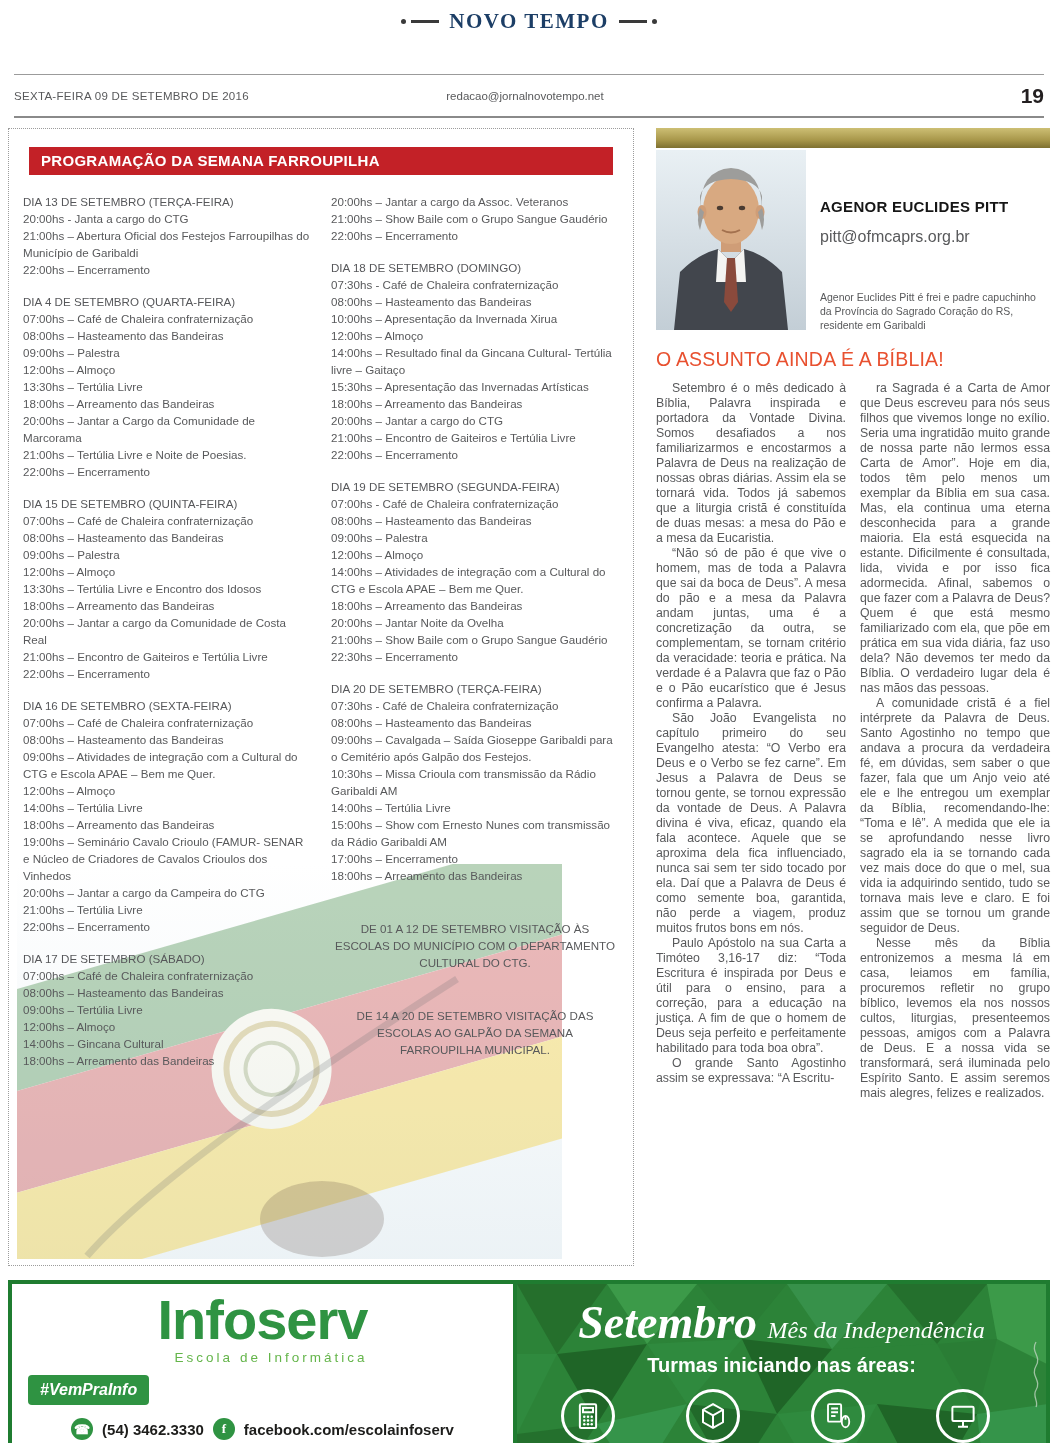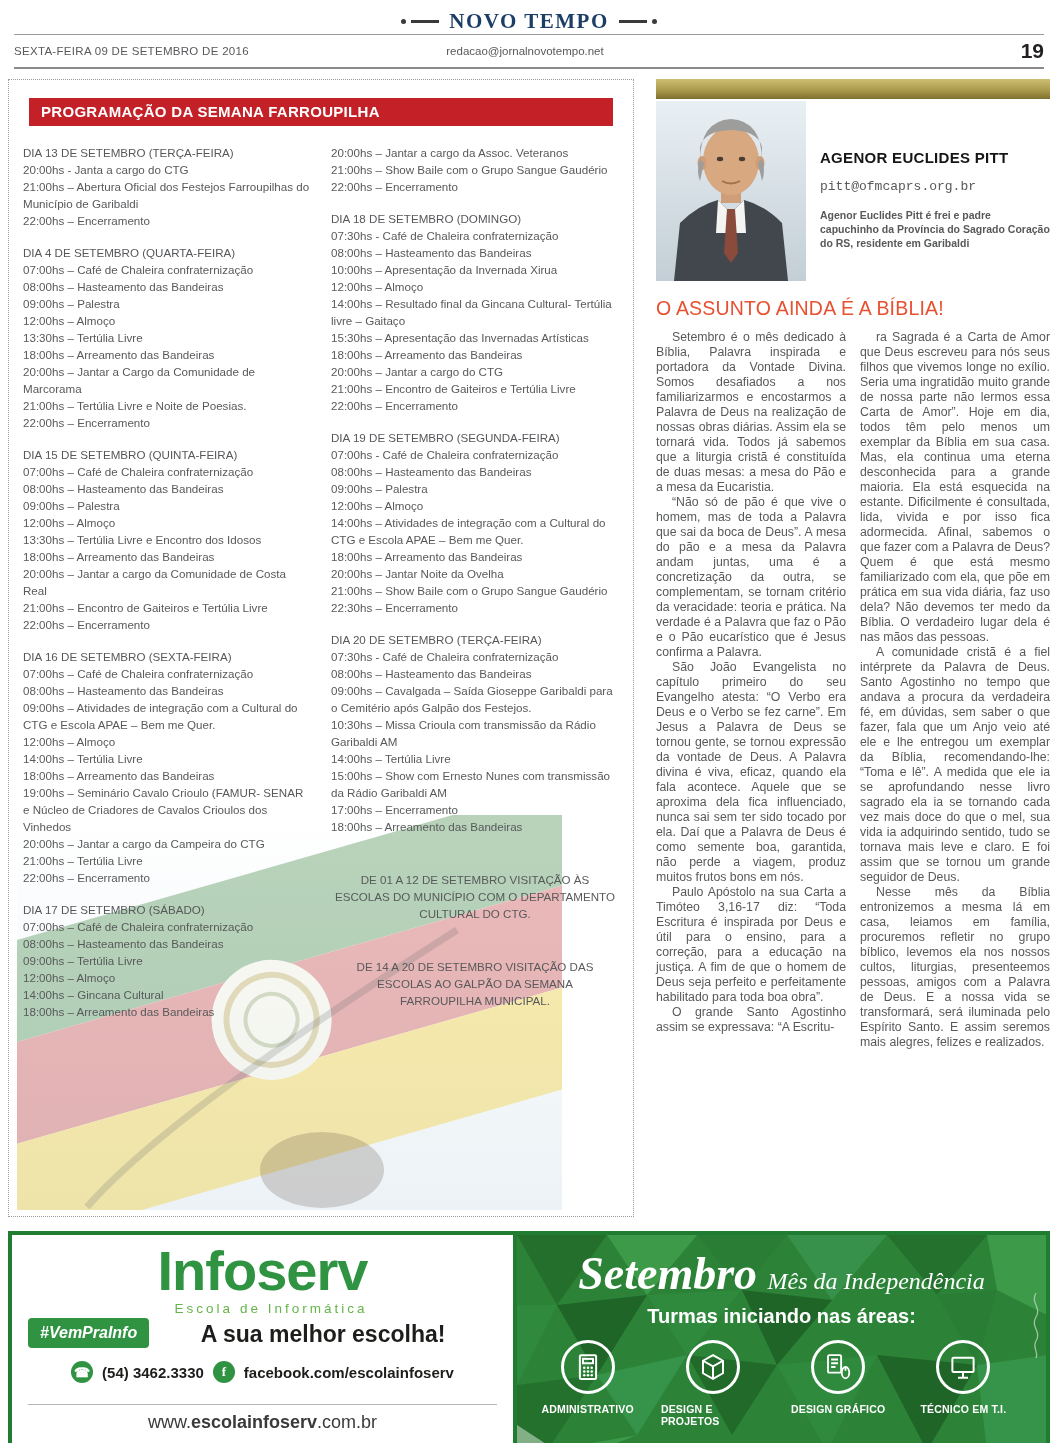--- a/index.html
+++ b/index.html
@@ -12,21 +12,21 @@
   
   .hdr { padding: 8px 14px 0; }
   .masthead-row { display:flex; align-items:center; justify-content:center; gap:10px; height:26px; }
   .masthead { font-family:"Liberation Serif", serif; font-size:21px; font-weight:bold;
               color: var(--masthead-navy,#1c3e66); letter-spacing:1.5px; }
   .orn { display:flex; align-items:center; gap:5px; }
   .orn .dot { width:5px; height:5px; border-radius:50%; background:#3a3a3a; }
   .orn .ln  { width:28px; height:3px; background:#3a3a3a; }
   .hdr-info { display:flex; align-items:center; justify-content:space-between;
               border-top:1px solid #9b9b9b; border-bottom:2px solid #8a8a8a;
-              height:35px; font-size:11.5px; position:relative; color:#58595b; }
+              height:44px; font-size:11.5px; position:relative; color:#58595b;margin-top:40px; }
   .hdr-date { letter-spacing:.3px; }
   .hdr-mail { position:absolute; left:0; right:8px; text-align:center; }
   .hdr-page { font-size:21px; font-weight:bold; color:#231f20; }
   
   .main { display:flex; gap:22px; padding:10px 8px 0; }
   
   .program { width:632px; border:1px dotted #9c9c9c; position:relative;
              padding:16px 14px 0; height:1138px; overflow:hidden; }
   .program-banner { background: var(--program-banner,#c32127); color:#fff; font-weight:bold;
              font-size:15px; letter-spacing:.3px; padding:5px 12px 6px; margin:2px 6px 18px; position:relative; z-index:2; }
@@ -38,35 +38,35 @@
   .note { text-align:center; margin:36px 4px 0; line-height:17px; }
   .flag-art { position:absolute; left:8px; bottom:6px; width:545px; height:395px; z-index:0; }
   
   .article { width:398px; display:flex; flex-direction:column; }
   .author-card { position:relative; }
   .gold-bar { height:20px; background:linear-gradient(180deg,#cdbf74 0%, var(--gold,#a8974a) 60%, #7e7030 100%); }
   .card-body { display:flex; gap:14px; padding-top:2px; }
   .photo { width:150px; height:180px; flex:none; background:#dde6ea; }
   .card-text { padding-top:48px; width:230px; }
   .author-name { font-size:15px; color:#161616; font-weight:bold; letter-spacing:.3px; font-family:"Liberation Sans",sans-serif; }
-  .author-email { font-size:13px; margin-top:13px;font-family:Liberation Mono, monospace; }
-  .author-bio { font-size:10.5px; line-height:14px; margin-top:14px;font-weight:bold; }
+  .author-email { font-size:16px; margin-top:13px; }
+  .author-bio { font-size:10.5px; line-height:14px; margin-top:44px; }
   .headline { color: var(--headline,#e8502f); font-size:19.5px; font-weight:400;
               letter-spacing:.2px; margin:16px 0 10px; font-family:"Liberation Sans",sans-serif; }
   .article-cols { display:flex; gap:14px; }
   .acol { flex:1; font-size:12.3px; line-height:15px; text-align:justify; }
   .apara { text-indent:16px; }
   
   .ad { margin:14px 8px 0; height:216px; display:flex; border:4px solid var(--footer-green,#1f7c30); }
   .ad-left { background:#fff; flex:0 0 505px; padding:8px 16px 10px;
              display:flex; flex-direction:column; border-right:4px solid var(--footer-green,#1f7c30); }
   .logo { width:max-content; margin:0 auto; }
   .brand { font-size:56px; font-weight:bold; color: var(--brand-green,#2f9342); line-height:1; letter-spacing:-1px; }
   .brand-sub { color:#64b54a; text-align:right; font-size:13.5px; letter-spacing:3px; margin-top:2px; }
-  .mid-row { display:flex; align-items:flex-end; margin-top:2px; }
+  .mid-row { display:flex; align-items:center; margin-top:10px; }
   .badge { background: var(--brand-green,#2f9342); color:#fff; font-style:italic; font-weight:bold;
            font-size:16px; padding:6px 12px; border-radius:4px; }
   .tagline { font-size:23px; font-weight:bold; color:#1d1d1b; flex:1; text-align:center; }
   .contact-row { display:flex; align-items:center; justify-content:center; gap:9px;
                  margin-top:13px; font-size:15px; font-weight:bold; color:#1d1d1b; }
   .ic { width:22px; height:22px; border-radius:50%; background: var(--brand-green,#2f9342);
         color:#fff; display:flex; align-items:center; justify-content:center; font-size:13px; flex:none; }
   .ic.fb { font-family:"Liberation Serif",serif; font-weight:bold; }
   .site-row { margin-top:auto; border-top:1px solid #b5b5b5; padding-top:7px;
               text-align:center; font-size:18px; color:#3a3a3a; }
@@ -292,21 +292,20 @@
   </div>
 
   <div class="ad">
     <div class="ad-left">
       <div class="logo">
         <div class="brand">Infoserv</div>
         <div class="brand-sub">Escola de Informática</div>
       </div>
       <div class="mid-row">
         <span class="badge">#VemPraInfo</span>
-        <span class="tagline">A sua melhor escolha!</span>
       </div>
       <div class="contact-row">
         <span class="ic">☎</span>
         <span>(54) 3462.3330</span>
         <span class="ic fb">f</span>
         <span>facebook.com/escolainfoserv</span>
       </div>
       <div class="site-row"><span>www.</span><b>escolainfoserv</b><span>.com.br</span></div>
     </div>
     <div class="ad-right">

